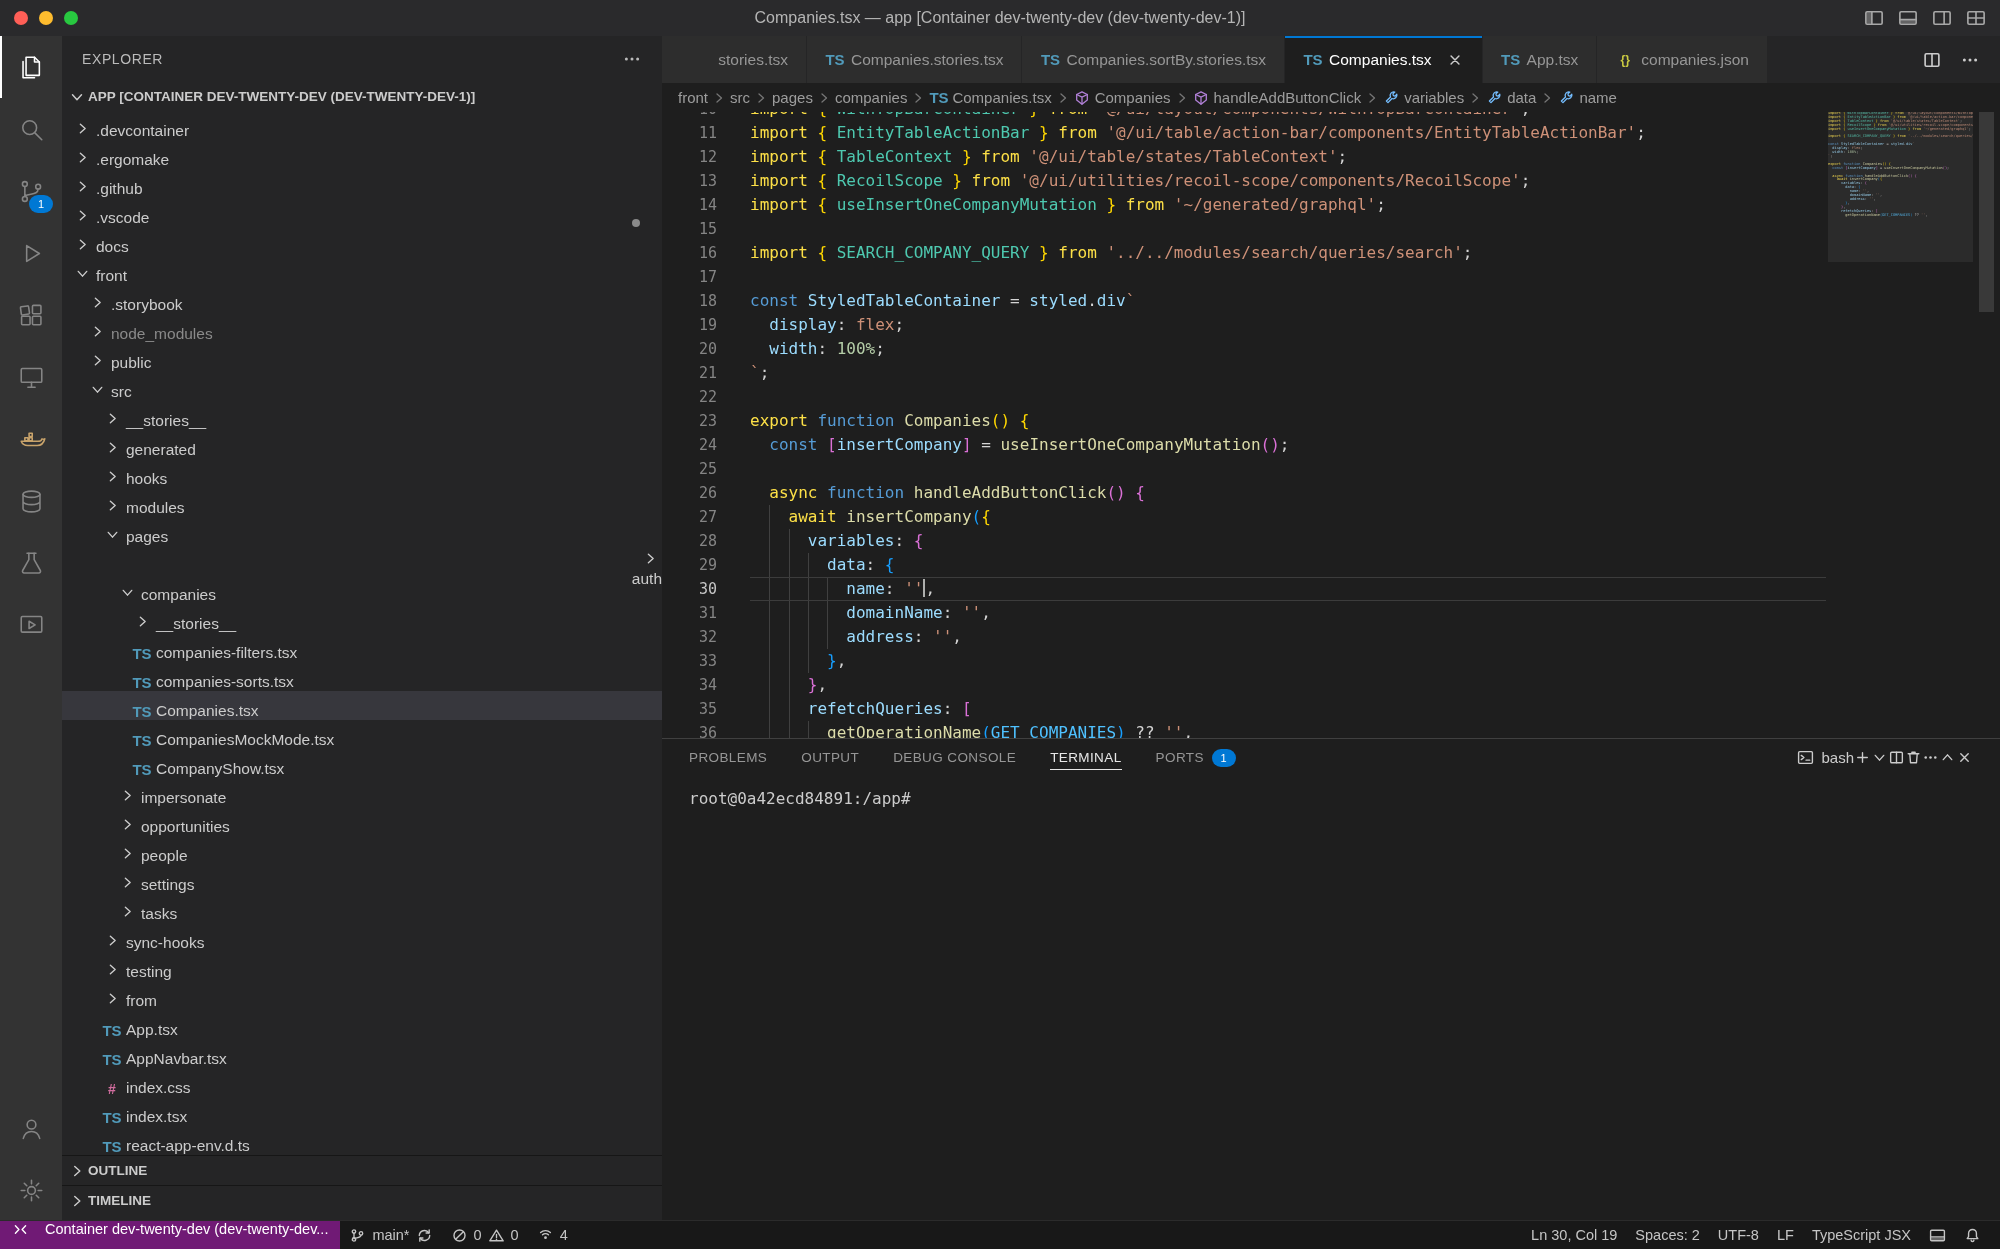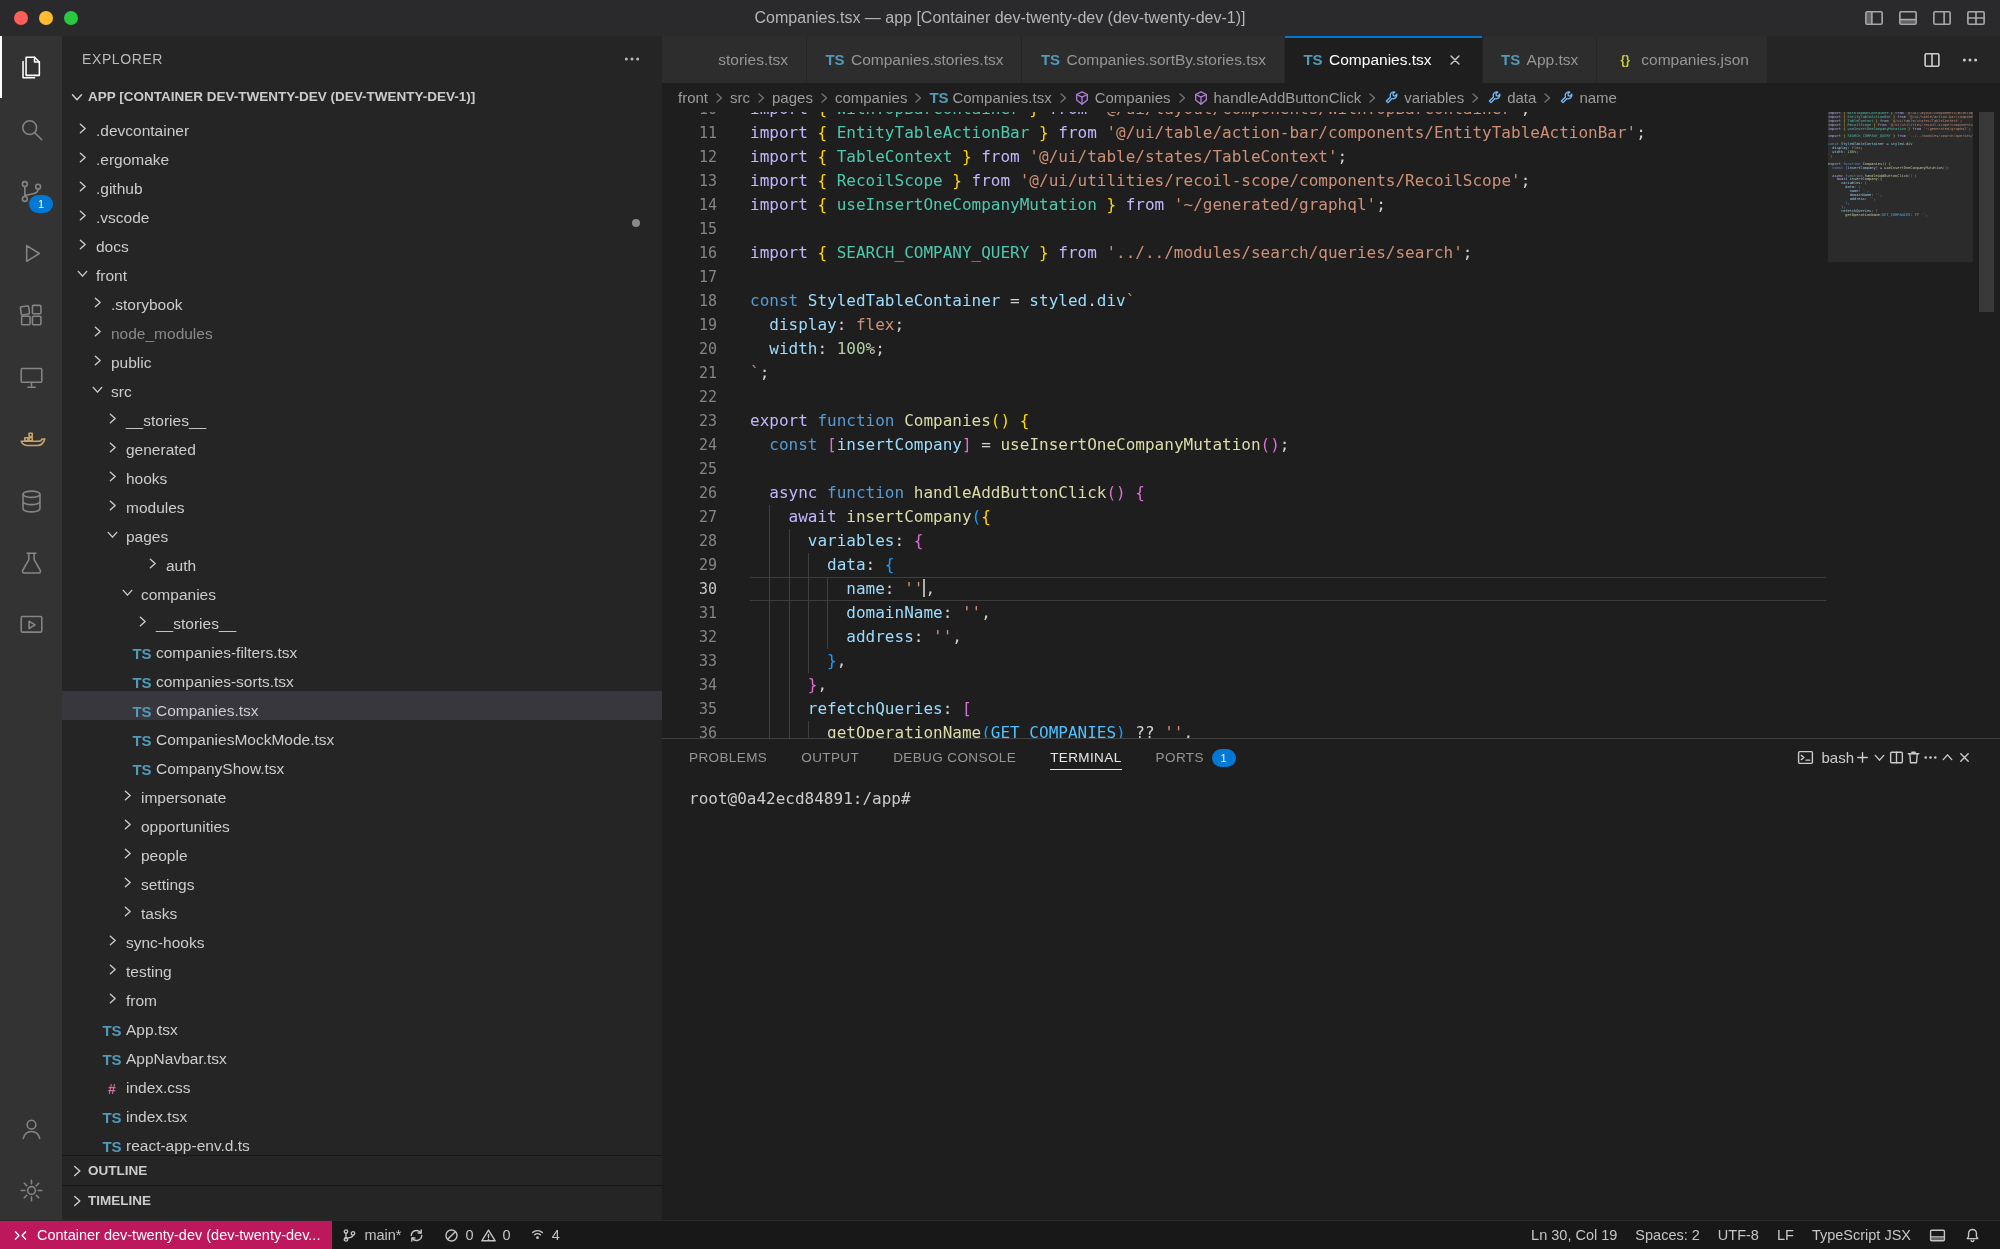--- a/index.html
+++ b/index.html
@@ -75,21 +75,21 @@
   .viewport{position:absolute;left:0;top:76px;right:172px;bottom:0;overflow:hidden;}
   .code{margin-top:-15px;font-family:"DejaVu Sans Mono",monospace;font-size:16px;}
   .cl{display:flex;height:24px;line-height:24px;position:relative;}
   .ln{width:55px;flex:none;text-align:right;color:#858585;font-size:15px;}
   .ln.active{color:#c6c6c6;}
   .lc{margin-left:33px;white-space:pre;position:relative;flex:1;}
   .guide{position:absolute;top:0;bottom:0;width:1px;background:#404040;}
   .cl.active-line::after{content:"";position:absolute;left:88px;right:2px;top:0;bottom:0;
     border-top:1px solid #3c3c3c;border-bottom:1px solid #3c3c3c;pointer-events:none;}
   .cursor{display:inline-block;width:2px;height:18px;background:#aeafad;vertical-align:-3px;}
-  .t-i{color:#c4b5fd;}.t-k{color:#569CD6;}.t-e{color:#4EC9B0;}.t-f{color:#DCDCAA;}
+  .t-i{color:#fde047;}.t-k{color:#569CD6;}.t-e{color:#4EC9B0;}.t-f{color:#DCDCAA;}
   .t-v{color:#9CDCFE;}.t-s{color:#CE9178;}.t-n{color:#B5CEA8;}.t-p{color:#D4D4D4;}
   .t-g{color:#FFD700;}.t-m{color:#DA70D6;}.t-u{color:#179FFF;}.t-c{color:#4FC1FF;}
 
   .minimap{position:absolute;top:76px;right:27px;width:145px;bottom:0;overflow:hidden;}
   .mm{font-family:"DejaVu Sans Mono",monospace;font-size:3.6px;line-height:3.9px;white-space:pre;opacity:.85;}
   .mm-slider{position:absolute;left:0;right:0;top:0;height:150px;background:rgba(255,255,255,.06);cursor:pointer;}
   .vscroll{position:absolute;top:76px;right:0;width:27px;bottom:0;}
   .vthumb{position:absolute;left:6px;right:6px;top:0;height:200px;background:rgba(121,121,121,.3);cursor:pointer;}
 
   
@@ -102,21 +102,21 @@
   .ptab.active::after{content:"";position:absolute;left:0;right:0;bottom:6px;height:1px;background:#e7e7e7;}
   .pbadge{background:#0078d4;color:#fff;border-radius:9px;min-width:18px;height:18px;font-size:11px;
     display:flex;align-items:center;justify-content:center;padding:0 3px;}
   .panel-actions{margin-left:auto;display:flex;align-items:center;gap:0;color:#cccccc;font-size:15px;}
   .shell-label{display:flex;align-items:center;gap:7px;cursor:pointer;}
   .term{padding:13px 0 0 27px;font-family:"DejaVu Sans Mono",monospace;font-size:16px;color:#cccccc;}
 
   
   .statusbar{position:absolute;left:0;right:0;bottom:0;height:28px;background:#181818;
     border-top:1px solid #2b2b2b;display:flex;align-items:stretch;font-size:14.5px;color:#c5c5c5;}
-  .sb-remote{background:#be185d;color:#ffffff;display:flex;align-items:center;padding:0 12px;gap:8px;
+  .sb-remote{background:#701a75;color:#ffffff;display:flex;align-items:flex-start;padding:0 12px;gap:16px;
     max-width:390px;white-space:nowrap;overflow:hidden;cursor:pointer;}
   .sb-item{display:flex;align-items:center;gap:6px;padding:0 9px;cursor:pointer;white-space:nowrap;}
   .sb-item .icon{color:inherit;}
   .sb-right{margin-left:auto;display:flex;align-items:stretch;padding-right:10px;}
 </style>
 </head>
 <body>
 
 <div class="window">
 
@@ -398,21 +398,21 @@
           <span class="lbl">modules</span>
         </div>
         <div class="tree-row" style="padding-left: 38px;">
           <span class="twisty">
             <svg viewBox="0 0 16 16" fill="none" stroke="currentColor" stroke-width="1.3" stroke-linecap="round" stroke-linejoin="round">
               <path d="M4 6l4 4.5L12 6"></path>
             </svg>
           </span>
           <span class="lbl">pages</span>
         </div>
-        <div class="tree-row" style="padding-left: 78px;">
+        <div class="tree-row" style="padding-left: 78px; flex-direction: column;">
           <span class="twisty">
             <svg viewBox="0 0 16 16" fill="none" stroke="currentColor" stroke-width="1.3" stroke-linecap="round" stroke-linejoin="round">
               <path d="M6 4l4.5 4L6 12"></path>
             </svg>
           </span>
           <span class="lbl">auth</span>
         </div>
         <div class="tree-row" style="padding-left: 53px;">
           <span class="twisty">
             <svg viewBox="0 0 16 16" fill="none" stroke="currentColor" stroke-width="1.3" stroke-linecap="round" stroke-linejoin="round">

